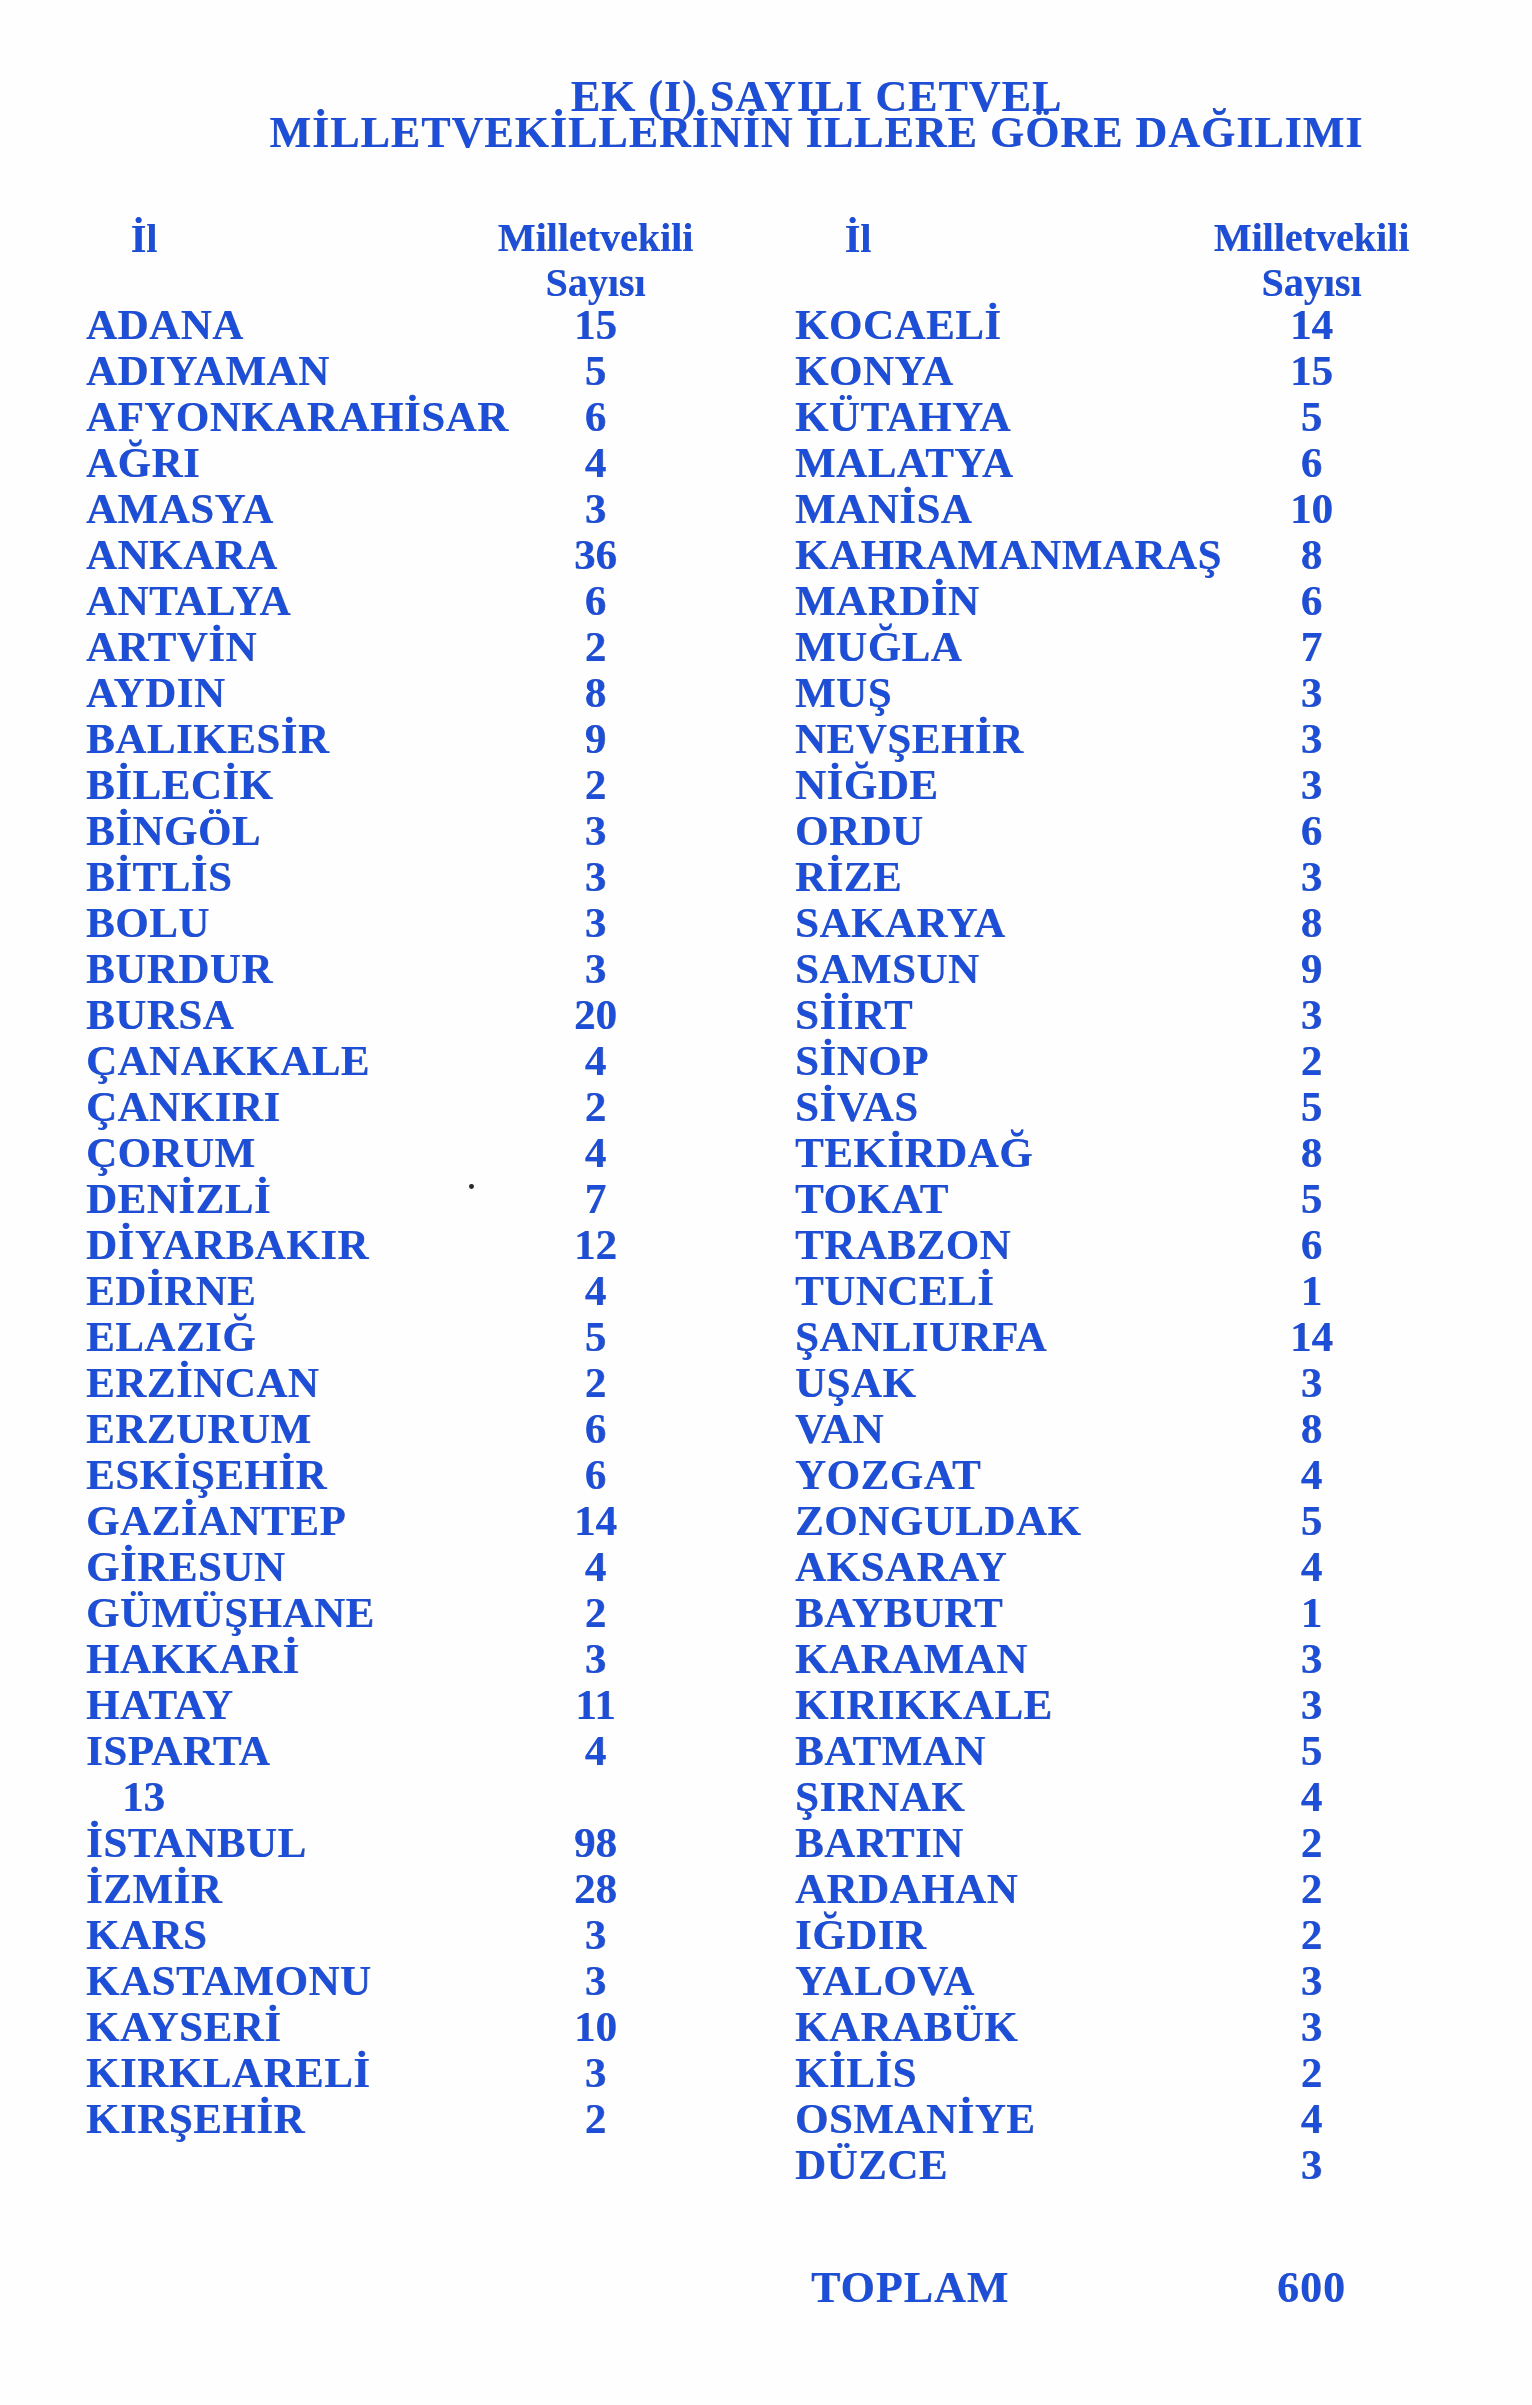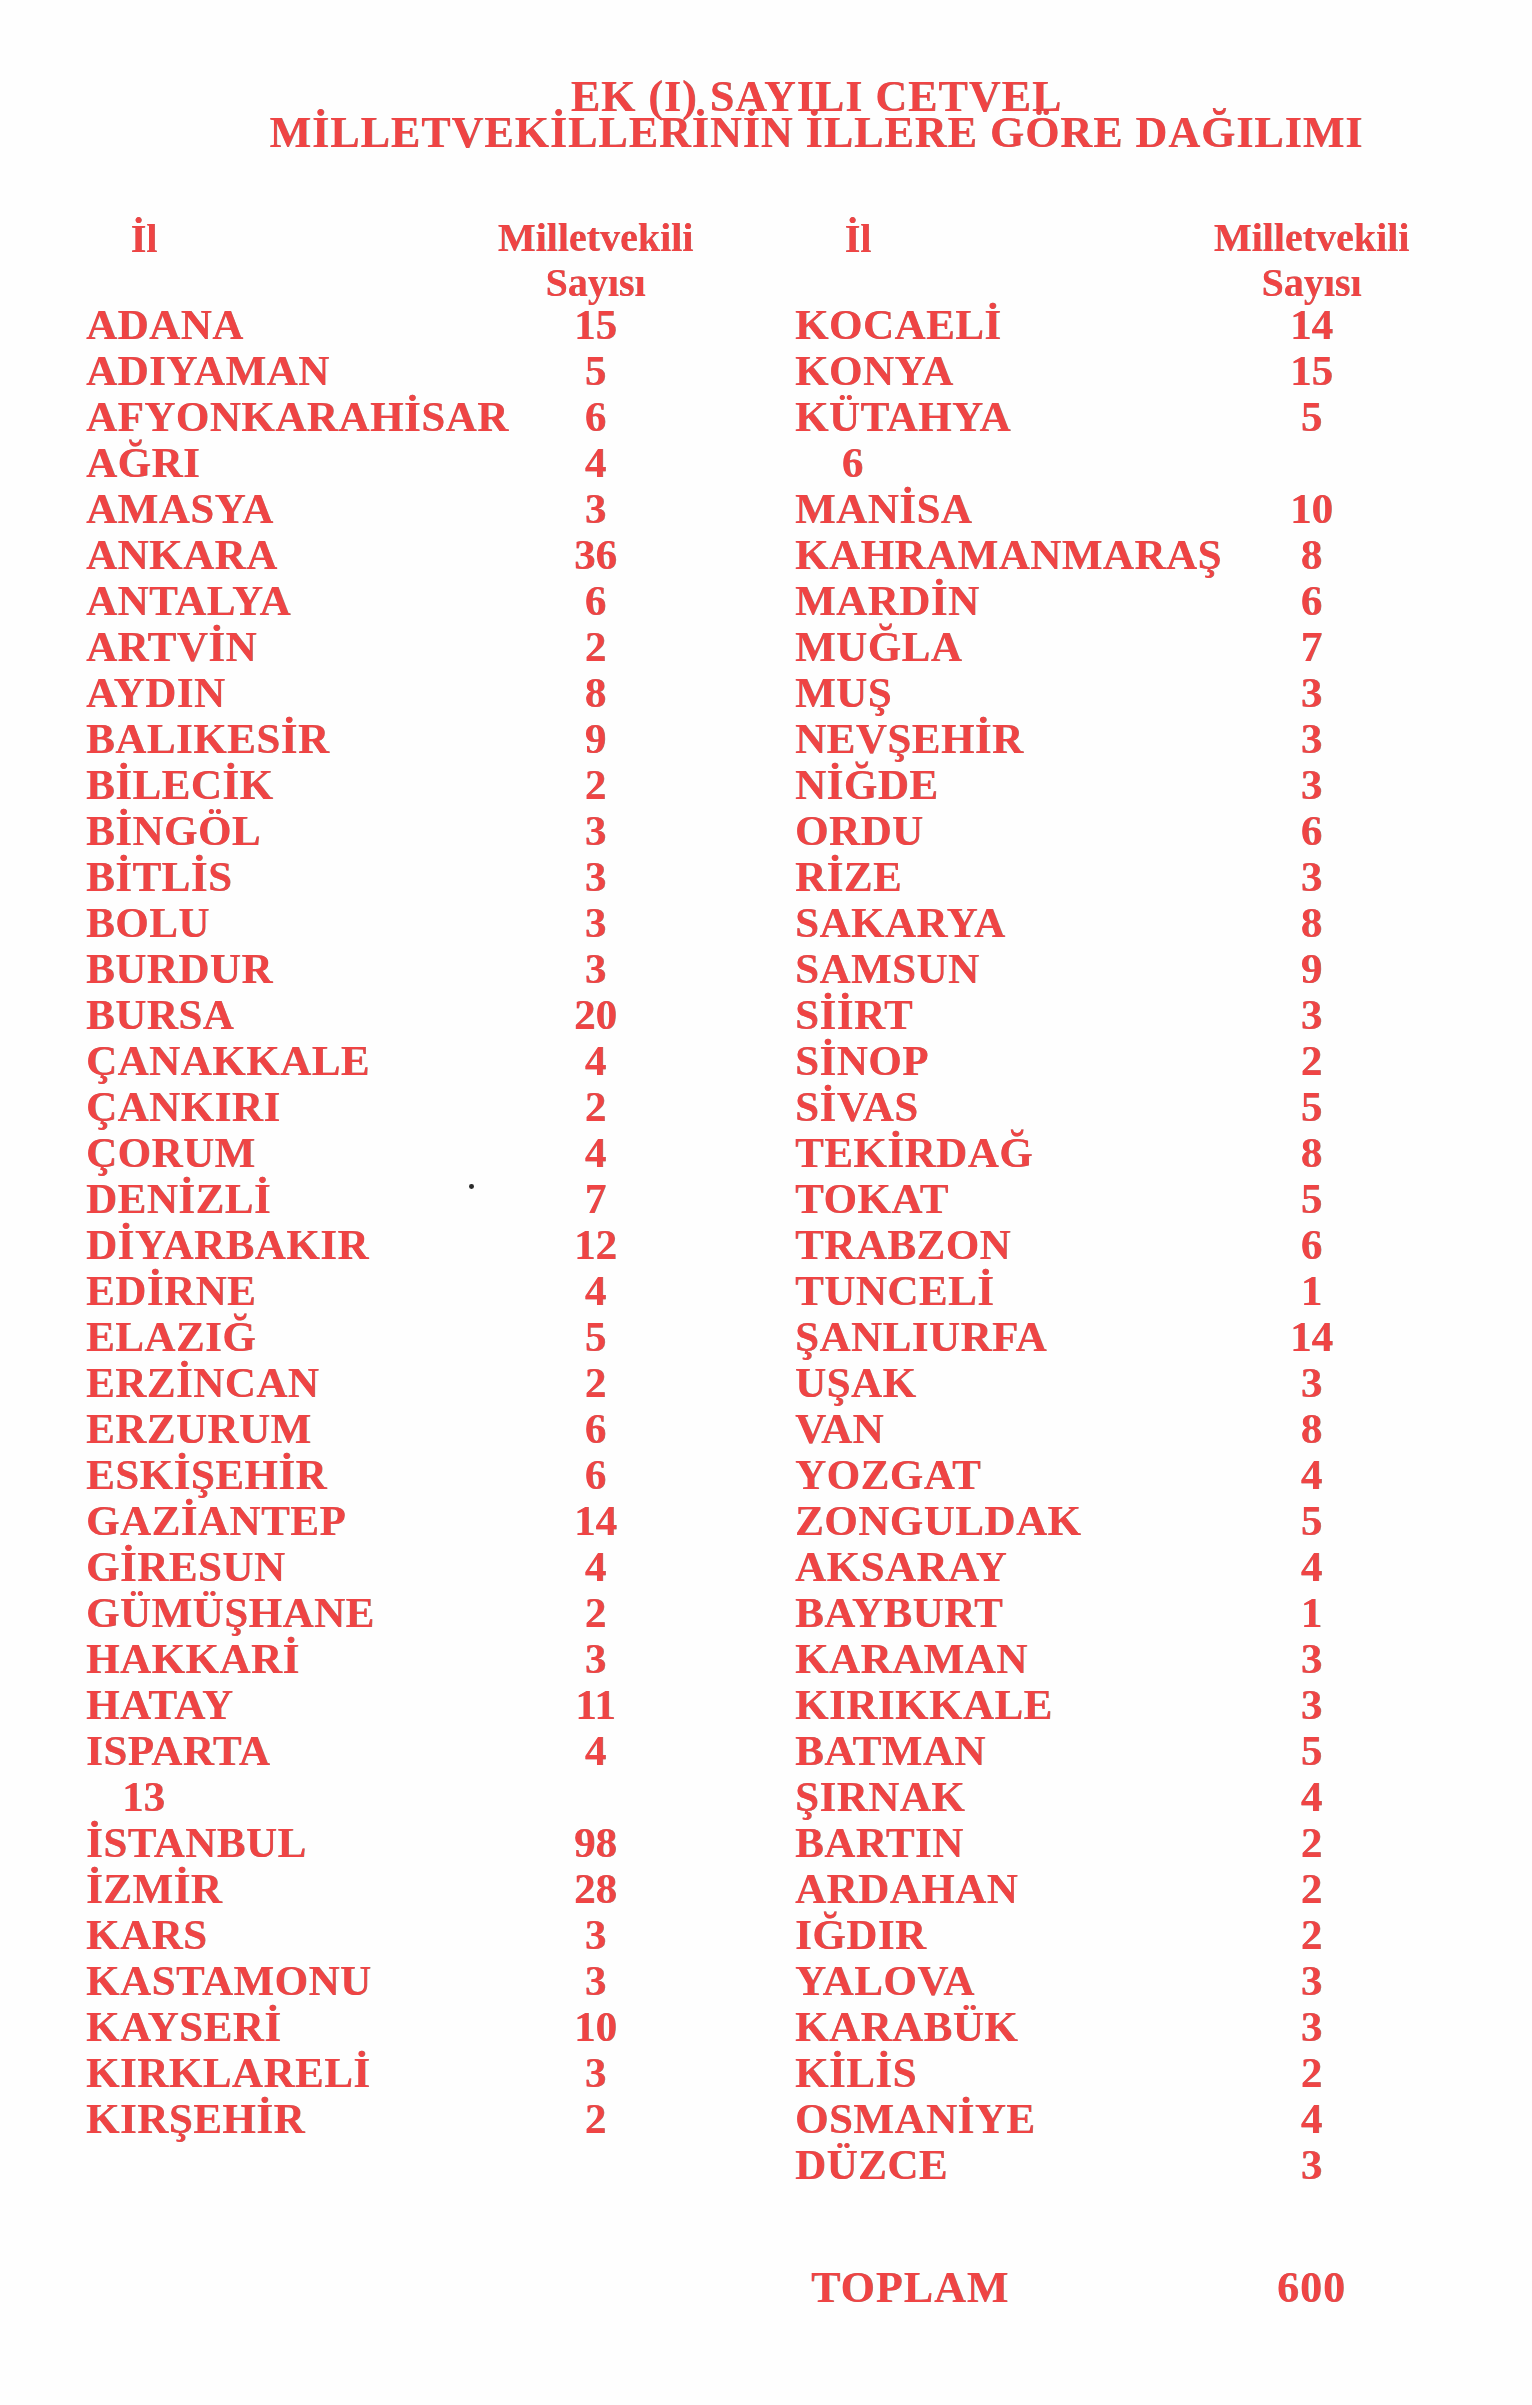--- a/index.html
+++ b/index.html
@@ -2,21 +2,21 @@
 <html><head>
 <meta charset="utf-8">
 <style>
   * { margin:0; padding:0; box-sizing:border-box; }
   html,body { background:#ffffff; }
   .page {
     position:relative;
     width:1532px;
     height:2406px;
     background:#fefefe;
-    color:#ef4444;
+    color:#1d4ed8;
     font-family:"Liberation Serif","DejaVu Serif",serif;
     font-weight:700;
     overflow:hidden;
     text-shadow:0.4px 0.4px 0 rgba(10,10,10,0.45);
   }
   .title-line1 {
     position:absolute; top:71px; left:101px; width:1431px;
     text-align:center; font-size:44px; letter-spacing:1px; white-space:nowrap;
   }
   .title-line2 {
@@ -236,20 +236,21 @@
       </div>
       <div class="row">
         <span class="prov">KONYA</span>
         <span class="num">15</span>
       </div>
       <div class="row">
         <span class="prov">KÜTAHYA</span>
         <span class="num">5</span>
       </div>
       <div class="row">
+        <span class="prov">MALATYA</span>
         <span class="num">6</span>
       </div>
       <div class="row">
         <span class="prov">MANİSA</span>
         <span class="num">10</span>
       </div>
       <div class="row">
         <span class="prov">KAHRAMANMARAŞ</span>
         <span class="num">8</span>
       </div>

